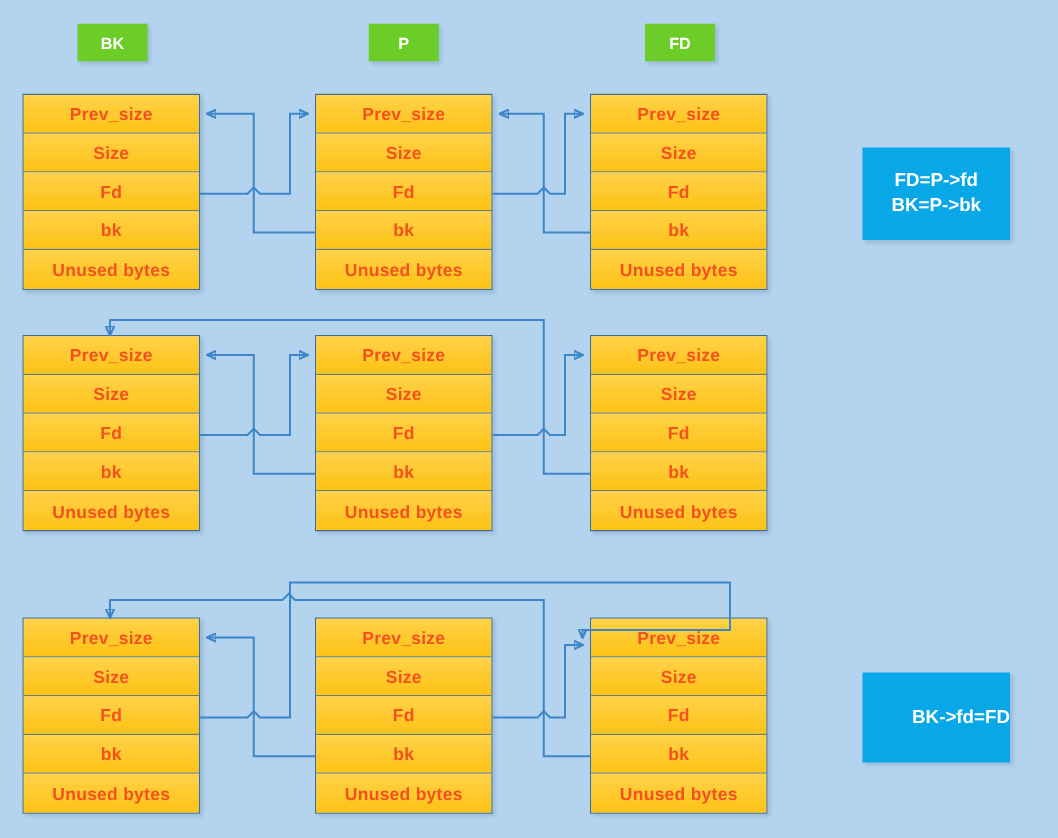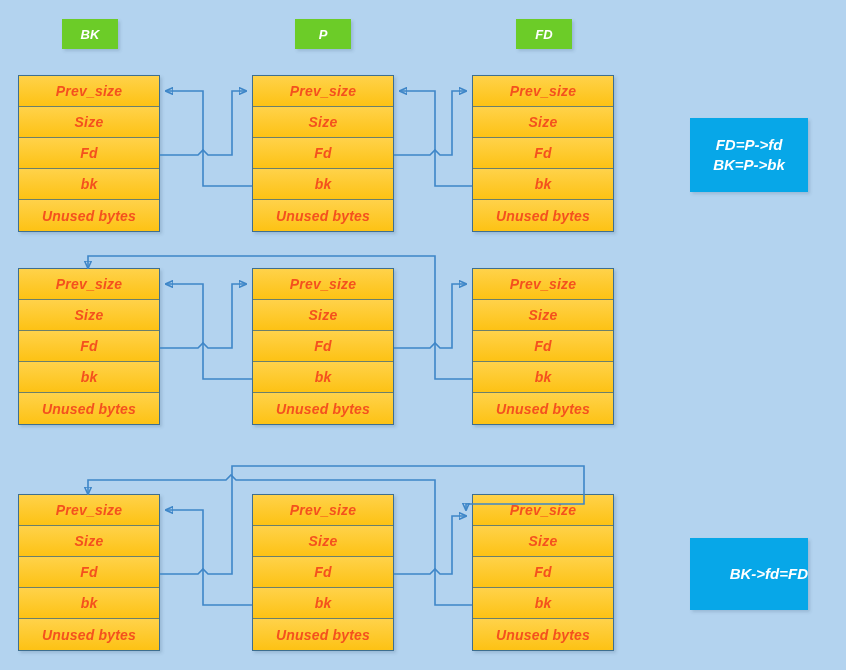--- a/index.html
+++ b/index.html
@@ -3,21 +3,21 @@
 <meta charset="utf-8">
 <style>
   html,body{margin:0;padding:0;}
   body{
     width:846px;height:670px;
     background:#b3d3ef;
     font-family:"Liberation Sans", sans-serif;
     overflow:hidden;
     position:relative;
   }
-  #stage{position:absolute;left:0;top:0;width:846px;height:546px;font-style:italic;}
+  #stage{position:absolute;left:0;top:0;width:846px;height:546px;}
 
   
   .ptr-label{
     position:absolute;
     background:#6ccc28;
     color:#ffffff;
     font-weight:bold;
     font-size:13px;
     display:flex;align-items:center;justify-content:center;
     box-shadow:2px 2px 3px rgba(40,70,100,.18);

